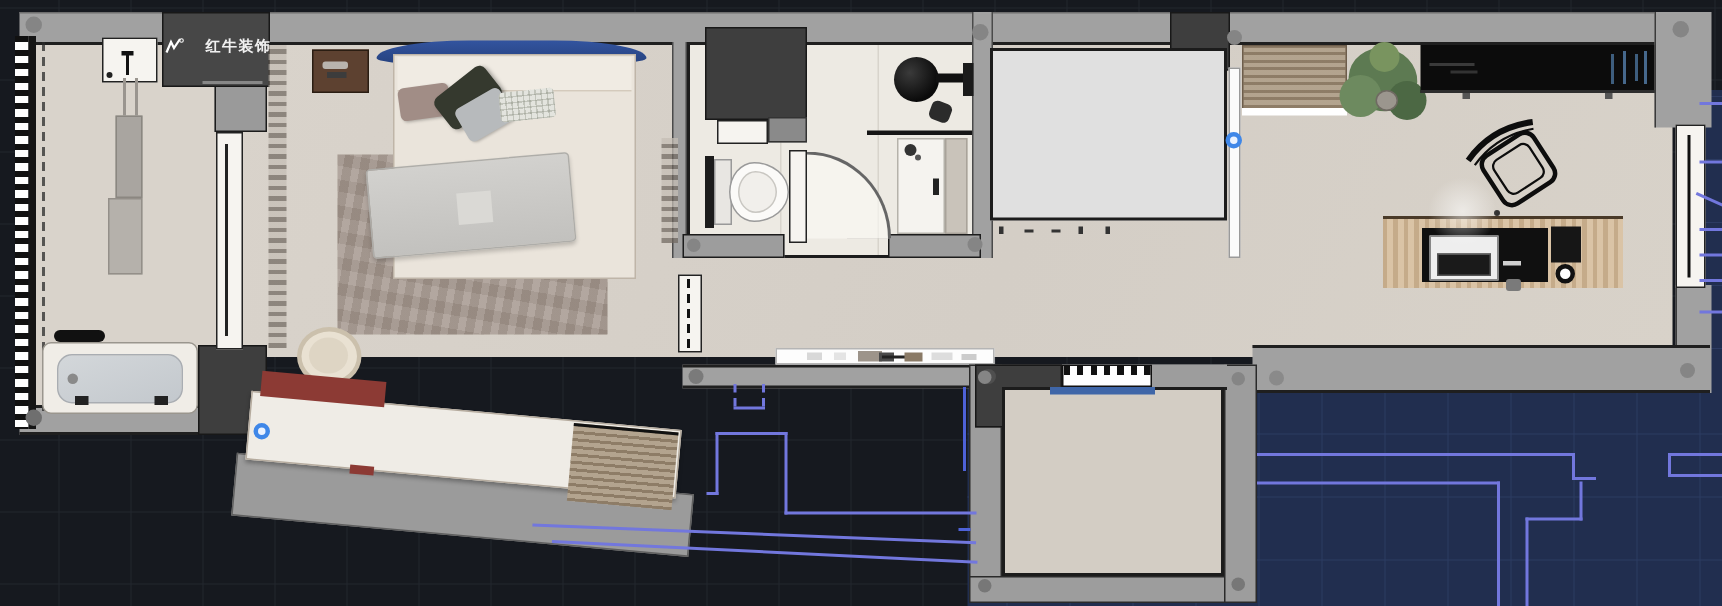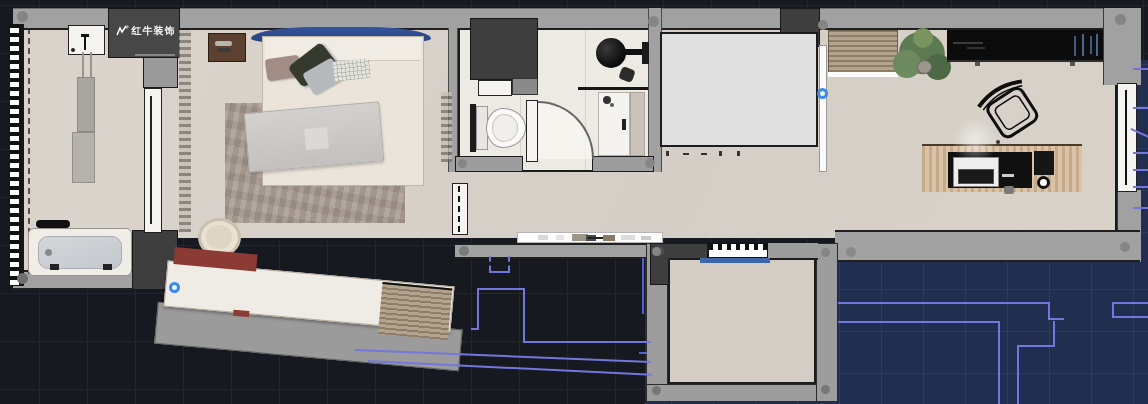--- a/index.html
+++ b/index.html
@@ -21,21 +21,21 @@
   .grip{width:11px;height:11px;border-radius:50%;background:#eaf2ff;border:3px solid #3f87e8;box-sizing:border-box;}
   .cadl{background:#7277dd;}
   .cadb{background:#4e62d8;}
   .curtain{background:repeating-linear-gradient(0deg,rgba(112,104,96,.85) 0 3px,rgba(196,189,180,.85) 3px 7px);opacity:.85;}
   .hatchv{background:repeating-linear-gradient(180deg,#111 0 4px,#fff 4px 9px);}
   .hatchh{background:#fff;border:1px solid #111;box-sizing:border-box;
     background-image:repeating-linear-gradient(90deg,#111 0 4px,transparent 4px 9px);background-size:100% 6px;background-repeat:no-repeat;}
   .wood-h{background:#a9977f;background-image:repeating-linear-gradient(0deg,rgba(60,45,30,.25) 0 2px,rgba(255,255,255,.12) 2px 5px);}
   .wood-v{background:#d6bd9c;background-image:repeating-linear-gradient(90deg,rgba(120,90,55,.18) 0 3px,rgba(255,255,255,.10) 3px 7px);}
   .white-box{background:#f6f4f0;border:1px solid #222;box-sizing:border-box;}
-  #watermark{color:#fff;display:flex;align-items:center;gap:3px;justify-content:center;}
+  #watermark{color:#fff;display:flex;align-items:center;gap:3px;justify-content:space-between;}
   #watermark .cn{font-size:10px;font-weight:bold;letter-spacing:1px;white-space:nowrap;opacity:.92;}
   #watermark .sub{position:absolute;left:26px;top:31px;width:40px;height:2px;background:rgba(255,255,255,.35);}
   .leaf{border-radius:50% 50% 50% 50%;}
 </style>
 </head>
 <body>
 
 <div id="canvas">
 
   <div class="abs bg-dark"></div>

